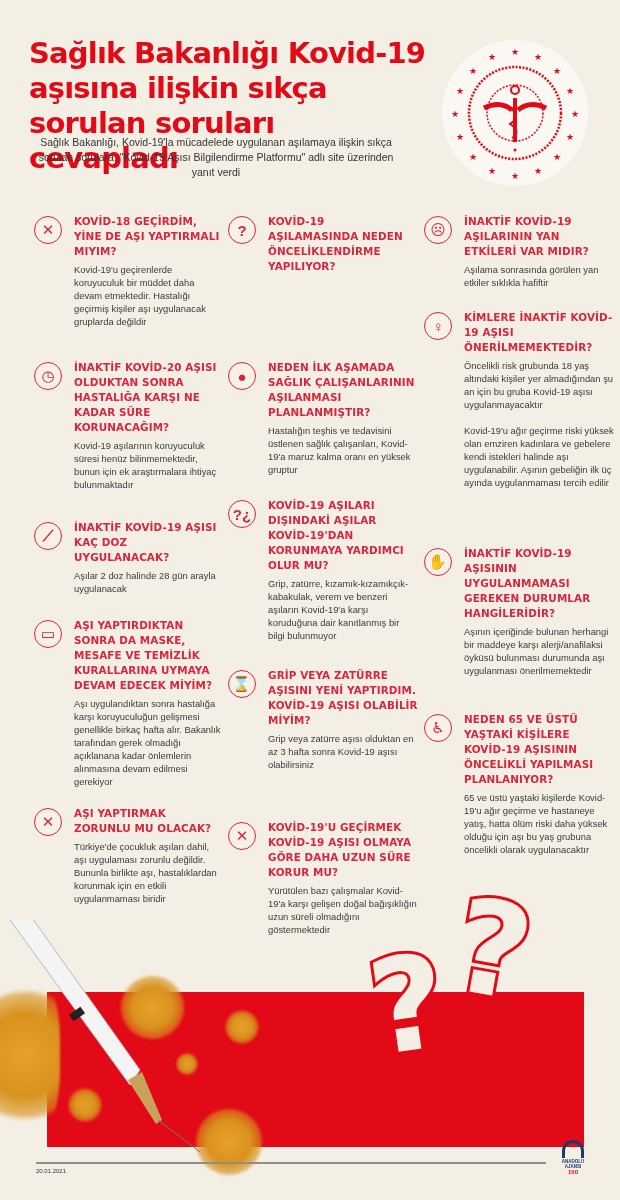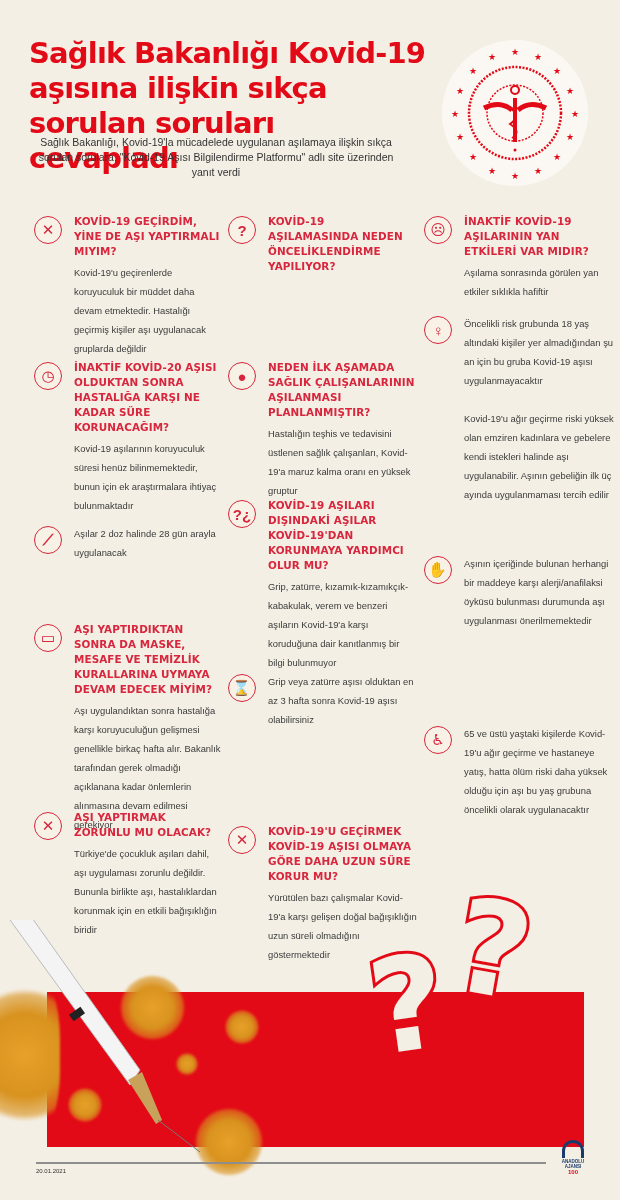--- a/index.html
+++ b/index.html
@@ -33,21 +33,21 @@
     border: 1.5px solid #d7263d; border-radius: 50%;
     display: flex; align-items: center; justify-content: center;
     color: #d7263d; font-size: 15px; font-weight: bold; background: #f7f1e6;
   }
   .qa .q {
     font-family: "DejaVu Sans", sans-serif; font-weight: bold;
     color: #d7263d; font-size: 10.4px; line-height: 15px;
     text-transform: none; letter-spacing: 0.1px;
   }
   .qa .a {
-    margin-top: 4px; font-size: 9.4px; line-height: 19px; color: #3b3b3b;
+    margin-top: 4px; font-size: 9.4px; line-height: 13px; color: #3b3b3b;
     white-space: pre-line;
   }
   .banner {
     position: absolute; left: 47px; top: 992px; width: 537px; height: 155px;
     background: #e30a17;
   }
   .virus { position: absolute; border-radius: 50%;
     background: radial-gradient(circle, #e8a22a 0%, #d8921e 45%, rgba(216,146,30,0.6) 65%, rgba(216,146,30,0) 72%);
     filter: blur(1px);
   }
@@ -95,88 +95,93 @@
     <rect x="73" y="60" width="4" height="44" fill="#e30a17"></rect>
     <path d="M70 70 Q82 78 70 86 Q82 94 72 100" stroke="#e30a17" stroke-width="2" fill="none"></path>
     <circle cx="75" cy="52" r="4" fill="none" stroke="#e30a17" stroke-width="2"></circle>
     <circle cx="75" cy="112" r="1.5" fill="#e30a17"></circle>
   </svg>
 </div>
 
 <div class="col c1">
   <div class="qa" style="height:146px">
     <span class="ic">✕</span>
-    <div class="q">KOVİD-19 GEÇİRDİM, YİNE DE AŞI YAPTIRMALI MIYIM?</div>
+    <div class="q">KOVİD-18 GEÇİRDİM, YİNE DE AŞI YAPTIRMALI MIYIM?</div>
     <div class="a">Kovid-19'u geçirenlerde koruyuculuk bir müddet daha devam etmektedir. Hastalığı geçirmiş kişiler aşı uygulanacak gruplarda değildir</div>
   </div>
   <div class="qa" style="height:160px">
     <span class="ic">◷</span>
     <div class="q">İNAKTİF KOVİD-20 AŞISI OLDUKTAN SONRA HASTALIĞA KARŞI NE KADAR SÜRE KORUNACAĞIM?</div>
     <div class="a">Kovid-19 aşılarının koruyuculuk süresi henüz bilinmemektedir, bunun için ek araştırmalara ihtiyaç bulunmaktadır</div>
   </div>
   <div class="qa" style="height:98px">
     <span class="ic">⟋</span>
+    <div class="q">İNAKTİF KOVİD-19 AŞISI KAÇ DOZ UYGULANACAK?</div>
     <div class="a">Aşılar 2 doz halinde 28 gün arayla uygulanacak</div>
   </div>
   <div class="qa" style="height:188px">
     <span class="ic">▭</span>
     <div class="q">AŞI YAPTIRDIKTAN SONRA DA MASKE, MESAFE VE TEMİZLİK KURALLARINA UYMAYA DEVAM EDECEK MİYİM?</div>
     <div class="a">Aşı uygulandıktan sonra hastalığa karşı koruyuculuğun gelişmesi genellikle birkaç hafta alır. Bakanlık tarafından gerek olmadığı açıklanana kadar önlemlerin alınmasına devam edilmesi gerekiyor</div>
   </div>
   <div class="qa">
     <span class="ic">✕</span>
     <div class="q">AŞI YAPTIRMAK ZORUNLU MU OLACAK?</div>
-    <div class="a">Türkiye'de çocukluk aşıları dahil, aşı uygulaması zorunlu değildir. Bununla birlikte aşı, hastalıklardan korunmak için en etkili bağışıklığın biridir</div>
+    <div class="a">Türkiye'de çocukluk aşıları dahil, aşı uygulaması zorunlu değildir. Bununla birlikte aşı, hastalıklardan korunmak için en etkili uygulanmaması biridir</div>
   </div>
 </div>
 
 <div class="col c2">
   <div class="qa" style="height:146px">
     <span class="ic">?</span>
     <div class="q">KOVİD-19 AŞILAMASINDA NEDEN ÖNCELİKLENDİRME YAPILIYOR?</div>
   </div>
   <div class="qa" style="height:138px">
     <span class="ic">●</span>
     <div class="q">NEDEN İLK AŞAMADA SAĞLIK ÇALIŞANLARININ AŞILANMASI PLANLANMIŞTIR?</div>
     <div class="a">Hastalığın teşhis ve tedavisini üstlenen sağlık çalışanları, Kovid-19'a maruz kalma oranı en yüksek gruptur</div>
   </div>
   <div class="qa" style="height:170px">
     <span class="ic">?¿</span>
     <div class="q">KOVİD-19 AŞILARI DIŞINDAKİ AŞILAR KOVİD-19'DAN KORUNMAYA YARDIMCI OLUR MU?</div>
     <div class="a">Grip, zatürre, kızamık-kızamıkçık-kabakulak, verem ve benzeri aşıların Kovid-19'a karşı koruduğuna dair kanıtlanmış bir bilgi bulunmuyor</div>
   </div>
   <div class="qa" style="height:152px">
     <span class="ic">⌛</span>
+    <div class="q">GRİP VEYA ZATÜRRE AŞISINI YENİ YAPTIRDIM. KOVİD-19 AŞISI OLABİLİR MİYİM?</div>
     <div class="a">Grip veya zatürre aşısı olduktan en az 3 hafta sonra Kovid-19 aşısı olabilirsiniz</div>
   </div>
   <div class="qa">
     <span class="ic">✕</span>
     <div class="q">KOVİD-19'U GEÇİRMEK KOVİD-19 AŞISI OLMAYA GÖRE DAHA UZUN SÜRE KORUR MU?</div>
     <div class="a">Yürütülen bazı çalışmalar Kovid-19'a karşı gelişen doğal bağışıklığın uzun süreli olmadığını göstermektedir</div>
   </div>
 </div>
 
 <div class="col c3">
   <div class="qa" style="height:96px">
     <span class="ic">☹</span>
     <div class="q">İNAKTİF KOVİD-19 AŞILARININ YAN ETKİLERİ VAR MIDIR?</div>
     <div class="a">Aşılama sonrasında görülen yan etkiler sıklıkla hafiftir</div>
   </div>
   <div class="qa" style="height:236px">
     <span class="ic">♀</span>
+    <div class="q">KİMLERE İNAKTİF KOVİD-19 AŞISI ÖNERİLMEMEKTEDİR?</div>
     <div class="a">Öncelikli risk grubunda 18 yaş altındaki kişiler yer almadığından şu an için bu gruba Kovid-19 aşısı uygulanmayacaktır
 
 Kovid-19'u ağır geçirme riski yüksek olan emziren kadınlara ve gebelere kendi istekleri halinde aşı uygulanabilir. Aşının gebeliğin ilk üç ayında uygulanmaması tercih edilir</div>
   </div>
   <div class="qa" style="height:166px">
     <span class="ic">✋</span>
+    <div class="q">İNAKTİF KOVİD-19 AŞISININ UYGULANMAMASI GEREKEN DURUMLAR HANGİLERİDİR?</div>
     <div class="a">Aşının içeriğinde bulunan herhangi bir maddeye karşı alerji/anafilaksi öyküsü bulunması durumunda aşı uygulanması önerilmemektedir</div>
   </div>
   <div class="qa">
     <span class="ic">♿</span>
+    <div class="q">NEDEN 65 VE ÜSTÜ YAŞTAKİ KİŞİLERE KOVİD-19 AŞISININ ÖNCELİKLİ YAPILMASI PLANLANIYOR?</div>
     <div class="a">65 ve üstü yaştaki kişilerde Kovid-19'u ağır geçirme ve hastaneye yatış, hatta ölüm riski daha yüksek olduğu için aşı bu yaş grubuna öncelikli olarak uygulanacaktır</div>
   </div>
 </div>
 
 <div class="banner"></div>
 
 <div class="virus" style="left:-10px;top:970px;width:70px;height:170px;border-radius:40%;"></div>
 <div class="virus" style="left:120px;top:975px;width:65px;height:65px;"></div>
 <div class="virus" style="left:225px;top:1010px;width:34px;height:34px;"></div>
 <div class="virus" style="left:176px;top:1053px;width:22px;height:22px;"></div>

